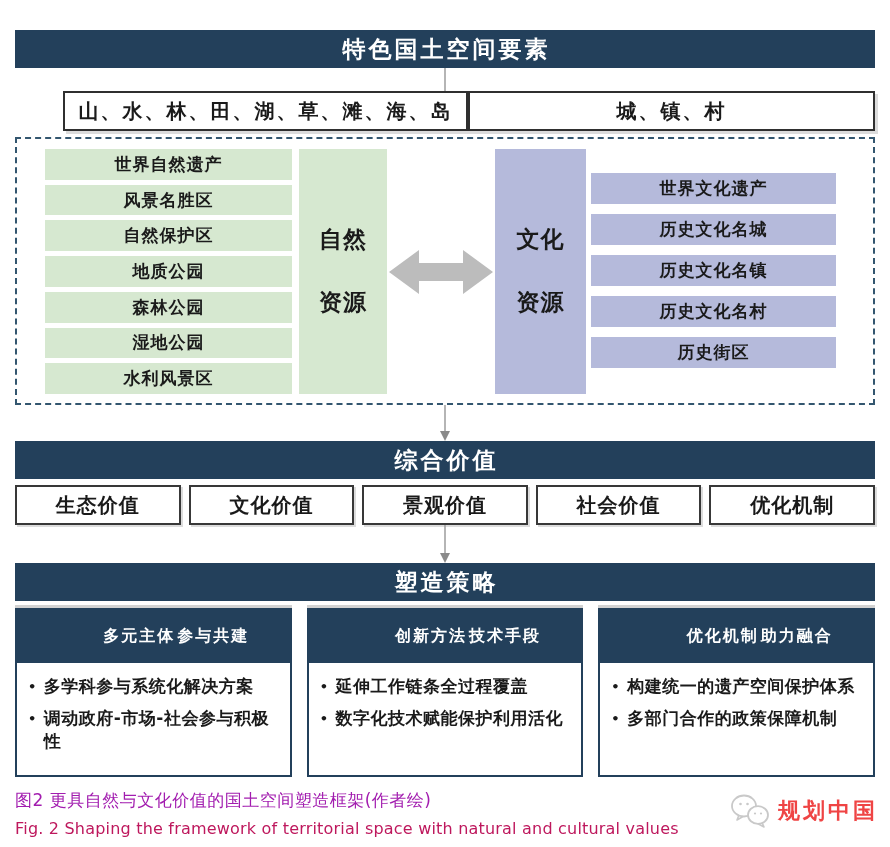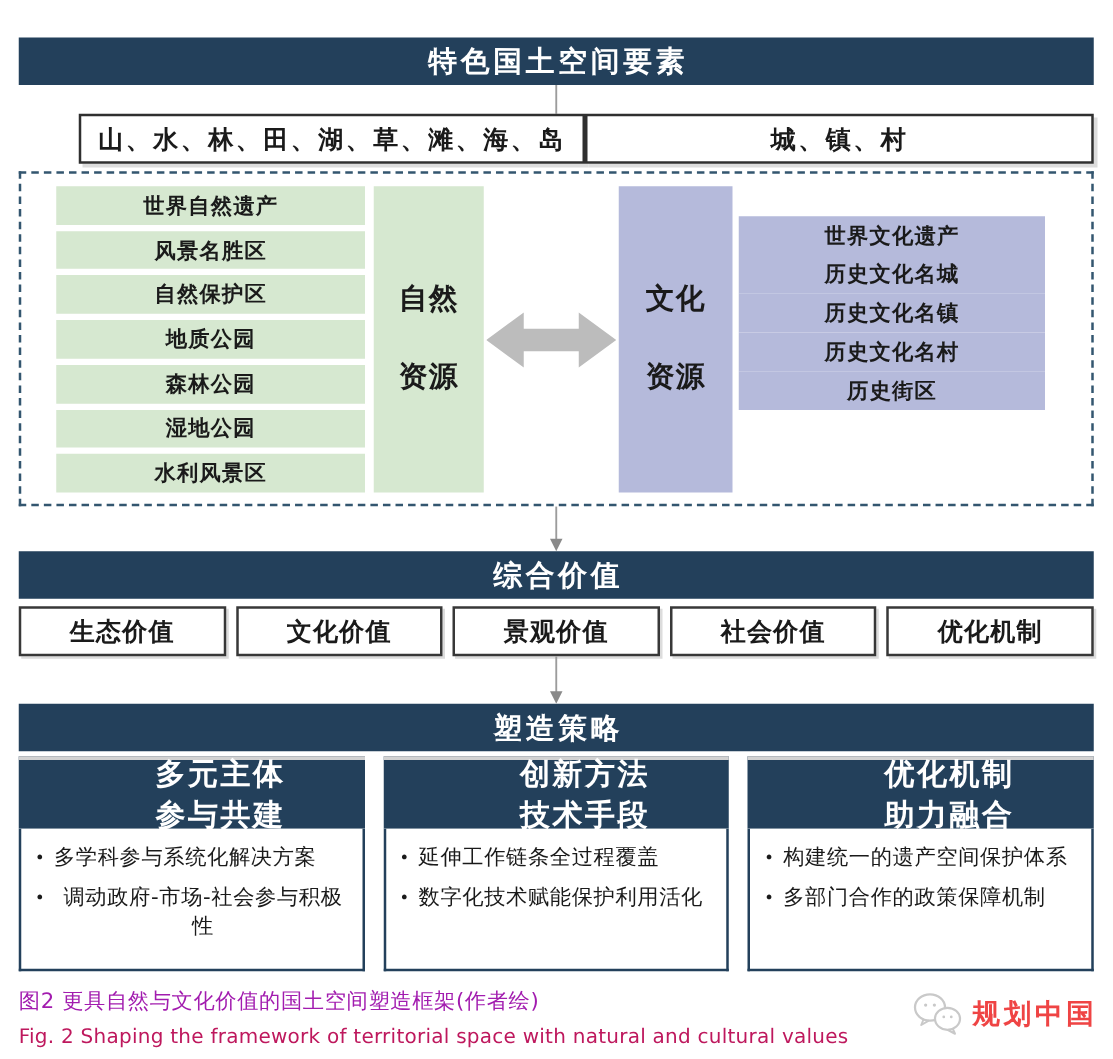--- a/index.html
+++ b/index.html
@@ -42,48 +42,48 @@
     flex:1; background:#d6e8d0; display:flex; align-items:center; justify-content:center;
     font-size:17px; font-weight:bold; letter-spacing:1px;
   }
   .vert-box {
     display:flex; flex-direction:column; align-items:center; justify-content:center;
     font-size:23px; font-weight:bold; line-height:1.2; text-align:center; letter-spacing:1px;gap:35px;
   }
   .nat-vert { width:88px; margin-left:7px; background:#d6e8d0; }
   .cul-vert { width:91px; background:#b5badb; }
   .mid-arrow { flex:1; display:flex; align-items:center; justify-content:center; }
-  .cul-list { width:245px; margin:24px 37px 0 5px; display:flex; flex-direction:column; }
+  .cul-list { width:245px; margin:24px 37px 0 5px; display:flex; flex-direction:column; gap:10px; }
   .cul-item {
     height:31px; background:#b5badb; display:flex; align-items:center; justify-content:center;
     font-size:17px; font-weight:600; letter-spacing:1px;
   }
 
   
   .value-row { display:flex; gap:8px; margin-top:6px; }
   .value-box {
     flex:1; height:36px; border:2px solid #383838; background:#ffffff;
     display:flex; align-items:center; justify-content:center;
     font-size:20px; font-weight:bold; letter-spacing:1px;
     box-shadow:2px 2px 0 #dcdcdc;
   }
 
   
   .columns { display:flex; gap:15px; margin-top:4px; }
   .col { flex:1; display:flex; flex-direction:column; }
   .col-head {
     background:#23405b; color:#ffffff; height:55px; border-top:3px solid #d2d2d2;
-    display:flex; flex-direction:column; align-items:center; justify-content:center;
-    font-size:24px; font-weight:bold; line-height:1.35; letter-spacing:2px; text-indent:2px;padding-left:44px;
+    display:flex; flex-direction:row; align-items:center; justify-content:center;
+    font-size:16px; font-weight:bold; line-height:1.35; letter-spacing:2px; text-indent:2px;padding-left:44px;
   }
   .col-body {
     border:2px solid #23405b; border-top:none; background:#ffffff;
     height:100px; padding:12px 8px 0 6px;
   }
-  .bullet { display:flex; font-size:17px; font-weight:400; line-height:1.35; margin-bottom:9px; letter-spacing:0.5px;text-align:center; }
+  .bullet { display:flex; font-size:17px; font-weight:700; line-height:1.35; margin-bottom:9px; letter-spacing:0.5px; }
   .bullet::before { content:"•"; flex:none; margin:0 7px 0 5px; font-size:13px; line-height:1.8; }
 
   
   .caption { margin-top:12px; }
   .cap-zh { font-size:17px; color:#a21caf; font-weight:500; letter-spacing:0.5px; }
   .cap-en { font-size:16px; color:#be185d; margin-top:7px; letter-spacing:0.2px; }
   .logo {
     position:absolute; right:12px; bottom:18px;
     display:flex; align-items:center; gap:7px;
     color:#ef4444; font-size:22px; font-weight:bold; letter-spacing:3px;

